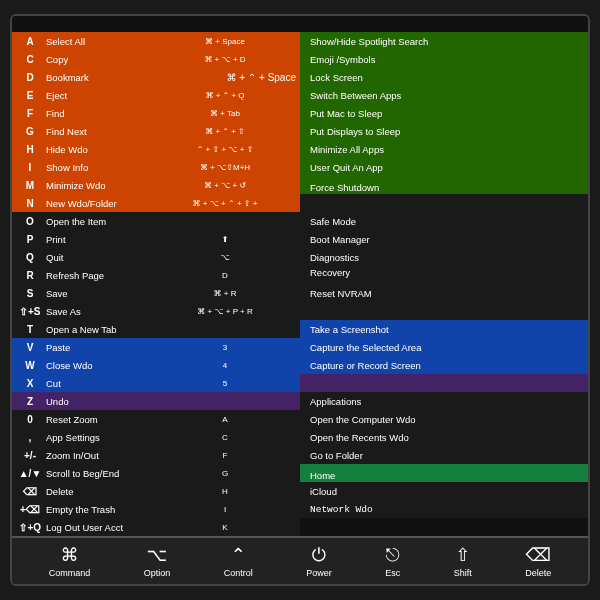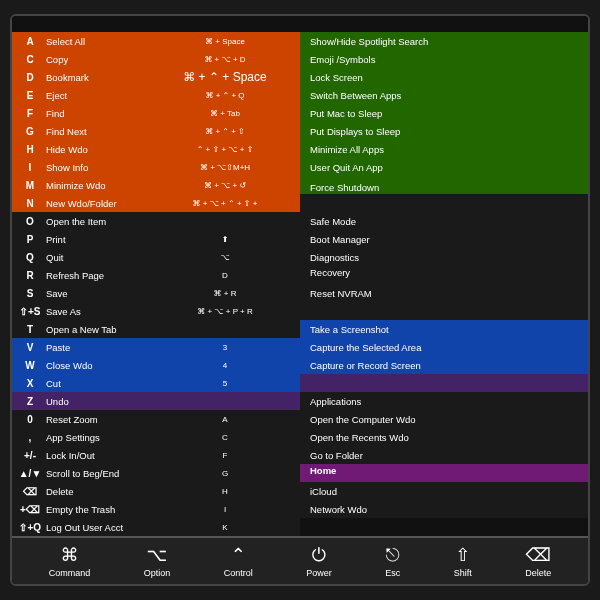--- a/index.html
+++ b/index.html
@@ -100,21 +100,21 @@
           <span class="shortcut" style="font-size: 8px;">⌘ + Space</span>
         </div>
         <div class="row" style="background: rgb(204, 68, 0);">
           <span class="key">C</span>
           <span class="action">Copy</span>
           <span class="shortcut" style="font-size: 8px;">⌘ + ⌥ + D</span>
         </div>
         <div class="row" style="background: rgb(204, 68, 0);">
           <span class="key">D</span>
           <span class="action">Bookmark</span>
-          <span class="shortcut" style="font-size: 12px;">⌘ + ⌃ + Space</span>
+          <span class="shortcut" style="font-size: 10px; text-align: right;">⌘ + ⌃ + Space</span>
         </div>
         <div class="row" style="background: rgb(204, 68, 0);">
           <span class="key">E</span>
           <span class="action">Eject</span>
           <span class="shortcut" style="font-size: 8px;">⌘ + ⌃ + Q</span>
         </div>
         <div class="row" style="background: rgb(204, 68, 0);">
           <span class="key">F</span>
           <span class="action">Find</span>
           <span class="shortcut" style="font-size: 8px;">⌘ + Tab</span>
@@ -204,21 +204,21 @@
           <span class="action">Reset Zoom</span>
           <span class="shortcut" style="font-size: 8px;">A</span>
         </div>
         <div class="row" style="background: rgb(26, 26, 26);">
           <span class="key">,</span>
           <span class="action">App Settings</span>
           <span class="shortcut" style="font-size: 8px;">C</span>
         </div>
         <div class="row" style="background: rgb(26, 26, 26);">
           <span class="key">+/-</span>
-          <span class="action">Lock In/Out</span>
+          <span class="action">Zoom In/Out</span>
           <span class="shortcut" style="font-size: 8px;">F</span>
         </div>
         <div class="row" style="background: rgb(26, 26, 26);">
           <span class="key">▲/▼</span>
           <span class="action">Scroll to Beg/End</span>
           <span class="shortcut" style="font-size: 8px;">G</span>
         </div>
         <div class="row" style="background: rgb(26, 26, 26);">
           <span class="key">⌫</span>
           <span class="action">Delete</span>
@@ -302,27 +302,27 @@
         </div>
         <div style="background: rgb(26, 26, 26); min-height: 18px; display: flex; align-items: center; padding: 1px 6px;">
           <span class="desc">Open the Computer Wdo</span>
         </div>
         <div style="background: rgb(26, 26, 26); min-height: 18px; display: flex; align-items: center; padding: 1px 6px;">
           <span class="desc">Open the Recents Wdo</span>
         </div>
         <div style="background: rgb(26, 26, 26); min-height: 18px; display: flex; align-items: center; padding: 1px 6px;">
           <span class="desc">Go to Folder</span>
         </div>
-        <div style="background: #701a75; min-height: 18px; display: flex; align-items: flex-start; padding: 1px 6px; font-weight: bold;">
+        <div style="background: #15803d; min-height: 18px; display: flex; align-items: flex-end; padding: 1px 6px;">
           <span class="desc">Home</span>
         </div>
         <div style="background: rgb(26, 26, 26); min-height: 18px; display: flex; align-items: center; padding: 1px 6px;">
           <span class="desc">iCloud</span>
         </div>
-        <div style="background: rgb(26, 26, 26); min-height: 18px; display: flex; align-items: center; padding: 1px 6px;">
+        <div style="background: rgb(26, 26, 26); min-height: 18px; display: flex; align-items: center; padding: 1px 6px; font-family: Liberation Mono, monospace;">
           <span class="desc">Network Wdo</span>
         </div>
       </div>
   </div>
 
   <div class="footer">
   <div class="footer-item">
         <span class="footer-icon">⌘</span>
         <span>Command</span>
       </div>

